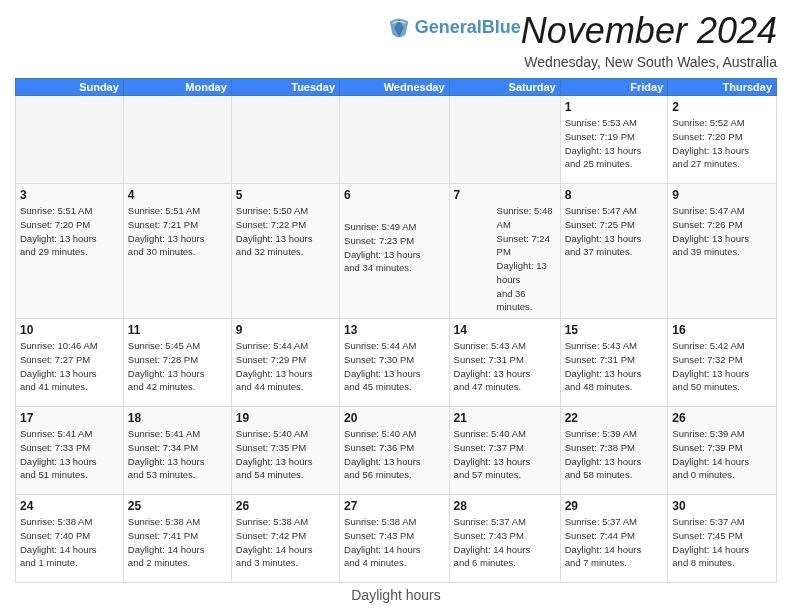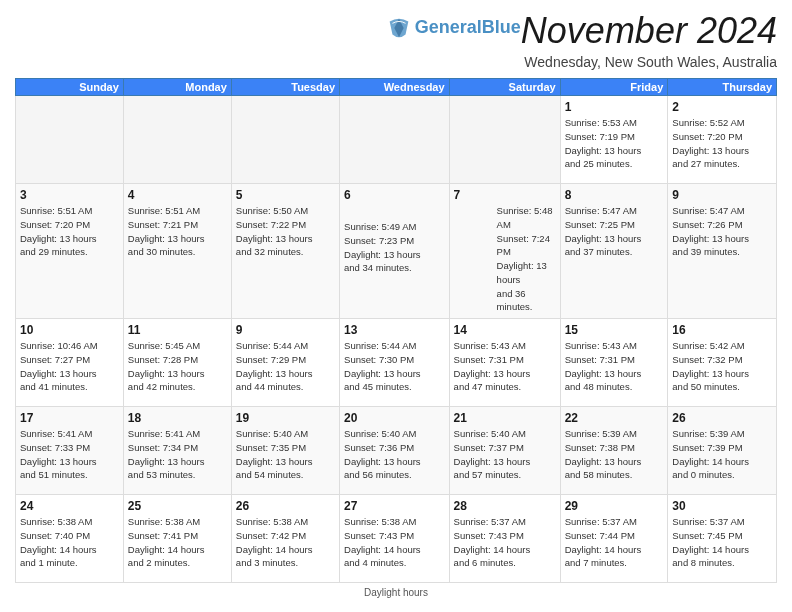--- a/index.html
+++ b/index.html
@@ -94,21 +94,21 @@
       display: block;
       margin-bottom: 2px;
     }
     .day-info {
       color: #333;
       font-size: 9.5px;
       line-height: 1.45;
     }
     .footer {
       text-align: center;
-      font-size: 10px;
+      font-size: 14px;
       color: #555;
       margin-top: 4px;
     }
   </style>
 </head>
 <body>
 
 <div class="page">
   <div class="header">
     <div class="logo">

